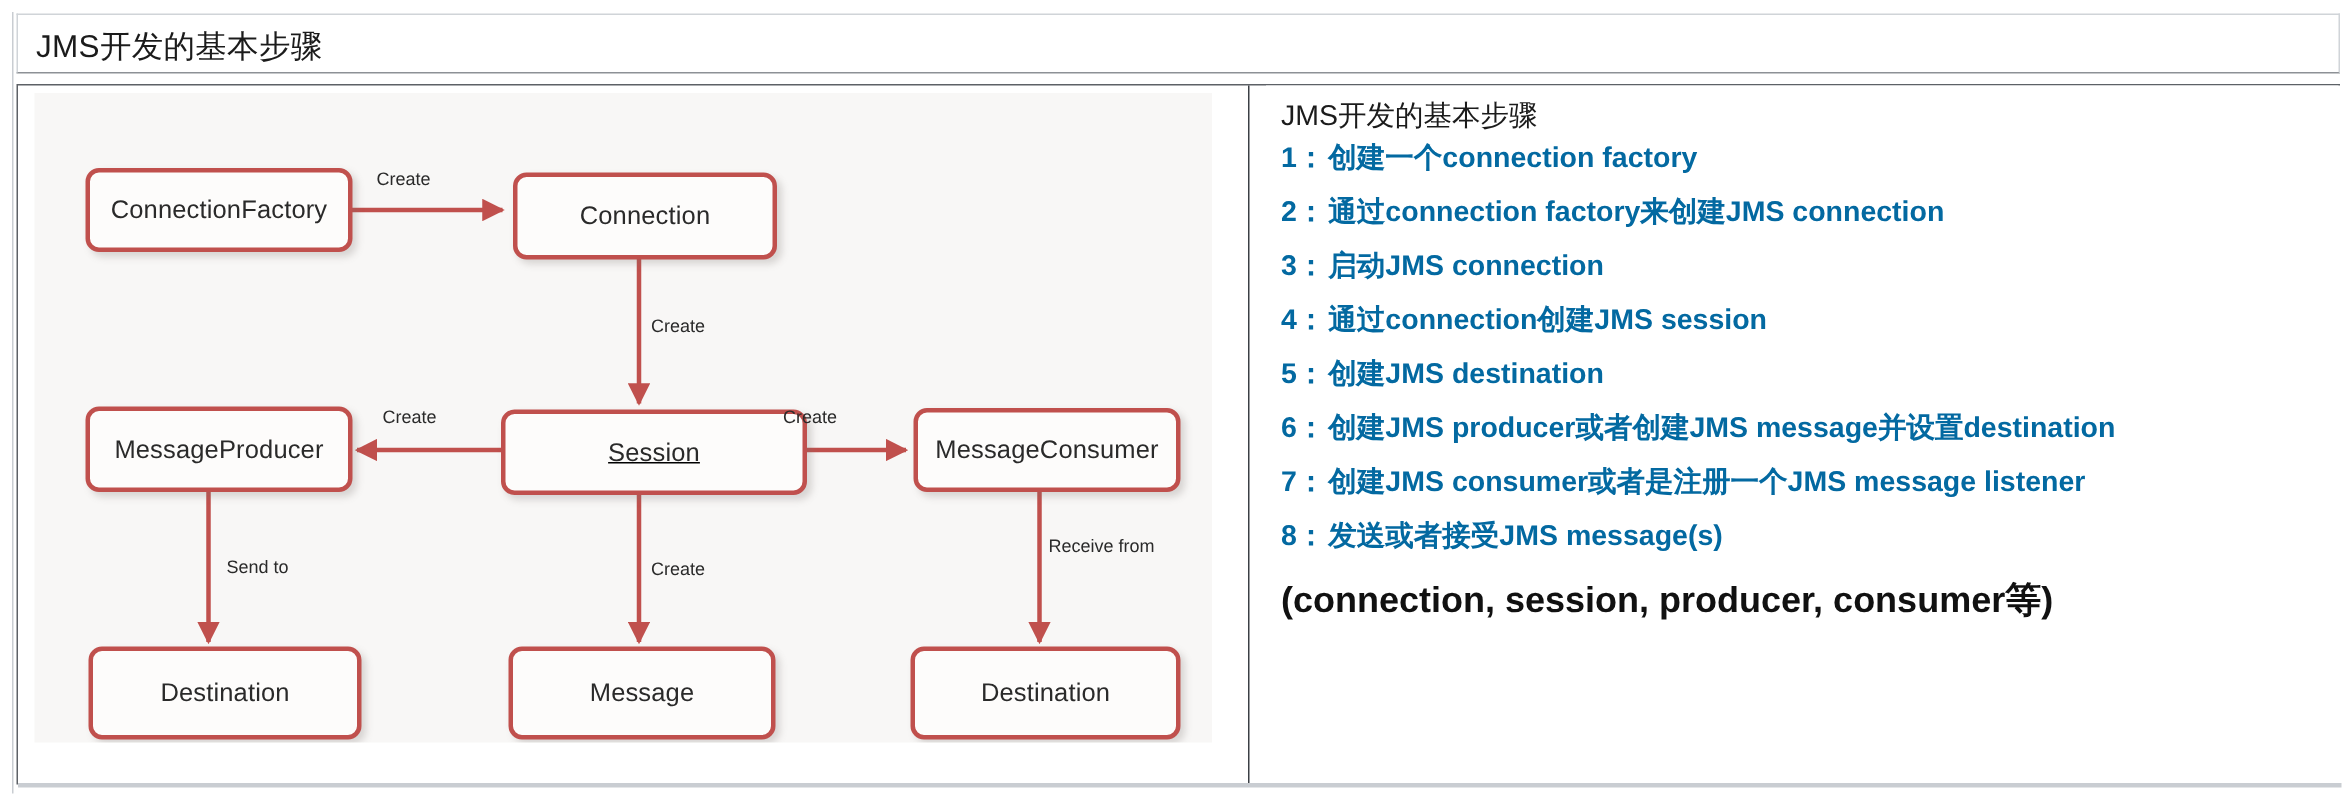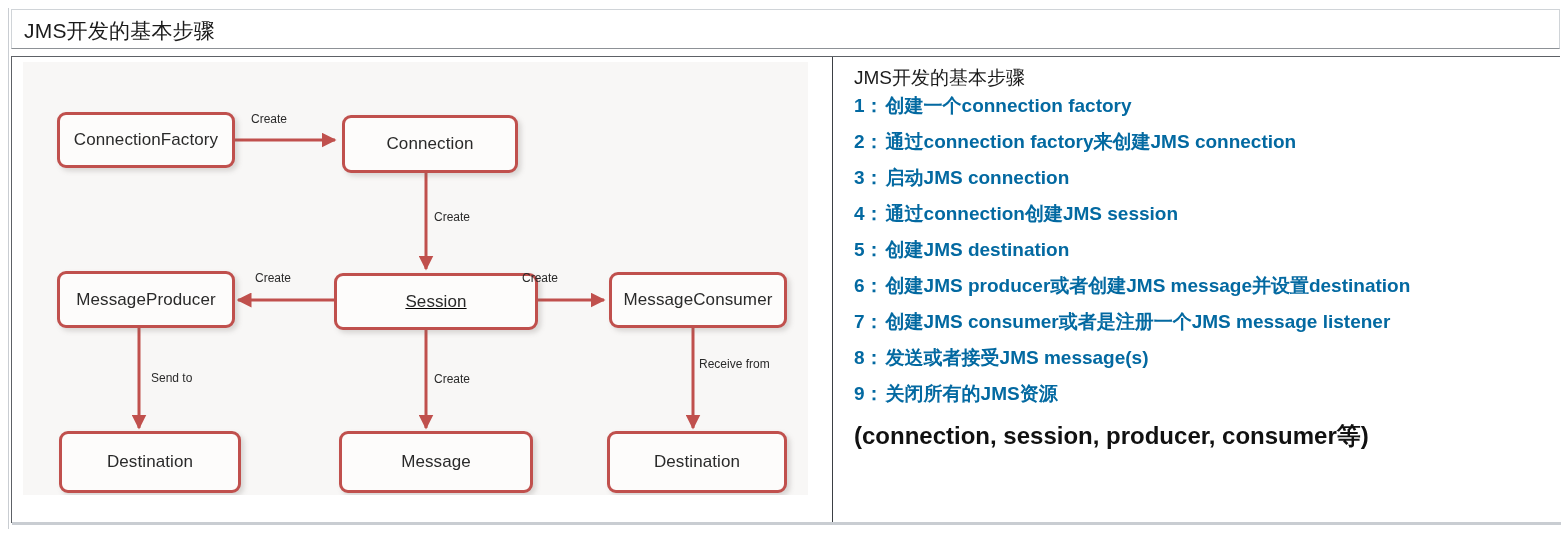--- a/index.html
+++ b/index.html
@@ -197,21 +197,21 @@
       </div>
 
       <div class="node" style="left:586px; top:210px; width:178px; height:56px;">
         <span>MessageConsumer</span>
       </div>
 
       <div class="node" style="left:36px;  top:369px; width:182px; height:62px;">
         <span>Destination</span>
       </div>
 
-      <div class="node" style="left:316px; top:369px; width:194px; height:62px;">
+      <div class="node" style="left:316px; top:369px; width:178px; height:62px;">
         <span>Message</span>
       </div>
 
       <div class="node" style="left:584px; top:369px; width:180px; height:62px;">
         <span>Destination</span>
       </div>
 
       <div class="edge-label" style="left:228px; top:50px;">Create</div>
 
       <div class="edge-label" style="left:411px; top:148px;">Create</div>
@@ -249,21 +249,18 @@
       </div>
       <div class="step-line">
         <span class="num">6：</span><span>创建JMS producer或者创建JMS message并设置destination</span>
       </div>
       <div class="step-line">
         <span class="num">7：</span><span>创建JMS consumer或者是注册一个JMS message listener</span>
       </div>
       <div class="step-line">
         <span class="num">8：</span><span>发送或者接受JMS message(s)</span>
       </div>
-      <div class="step-line">
-        <span class="num">9：</span><span>关闭所有的JMS资源</span>
-      </div>
 
       <div class="step-note">(connection, session, producer, consumer等)</div>
     </div>
 
   </div>
 </div>
 
 </body></html>

